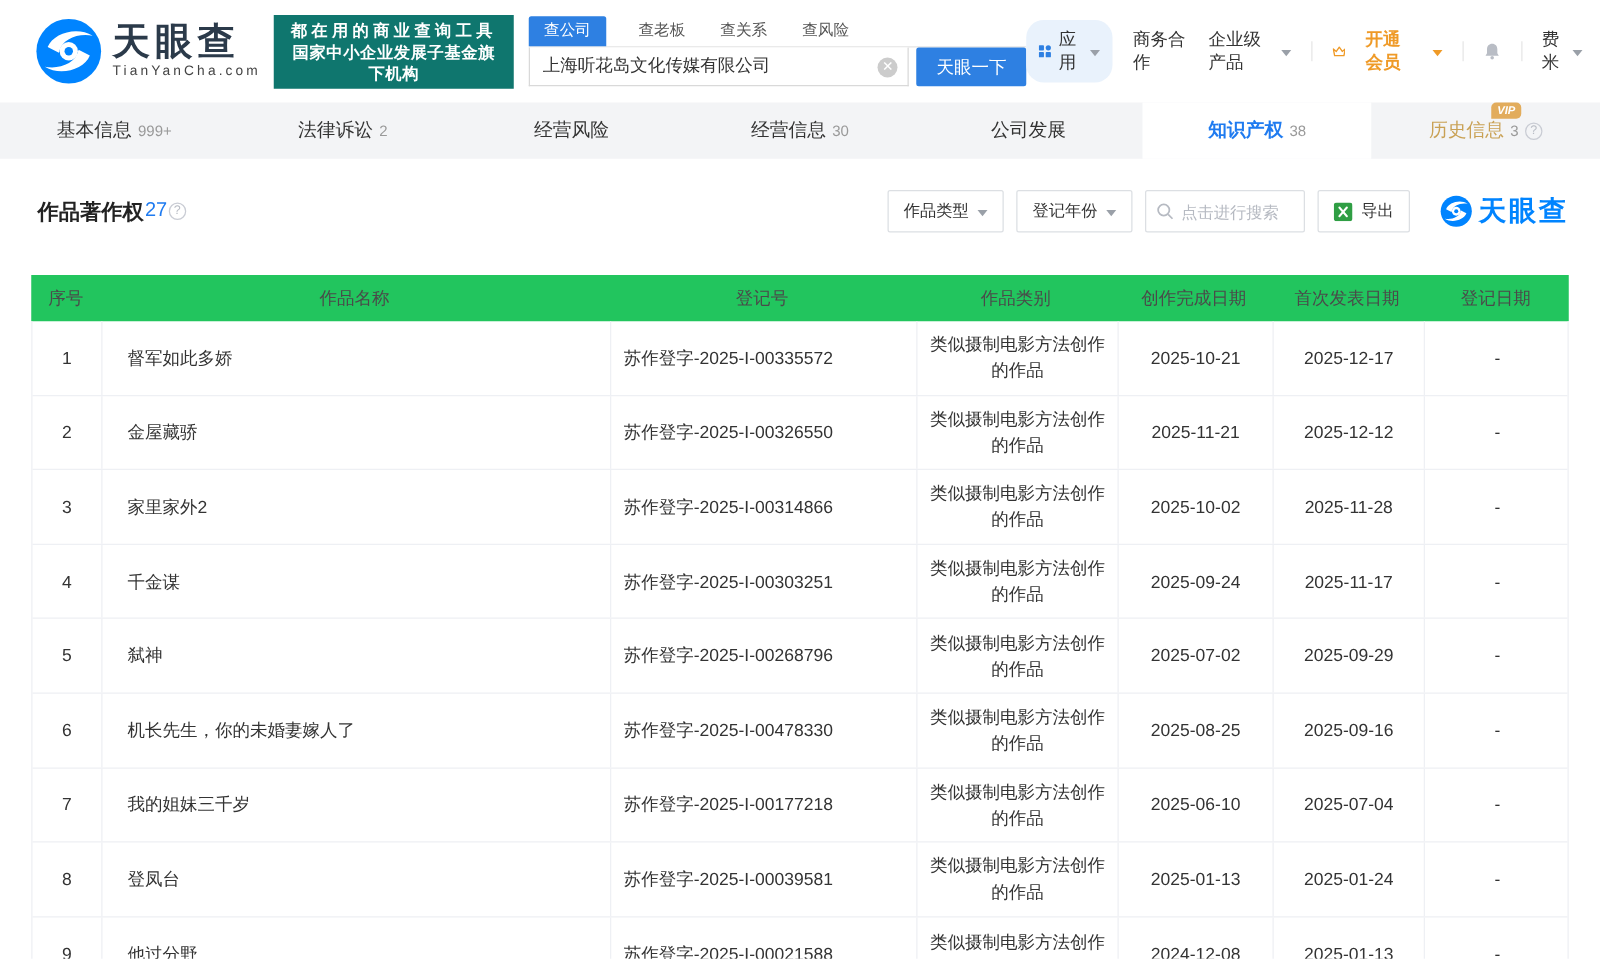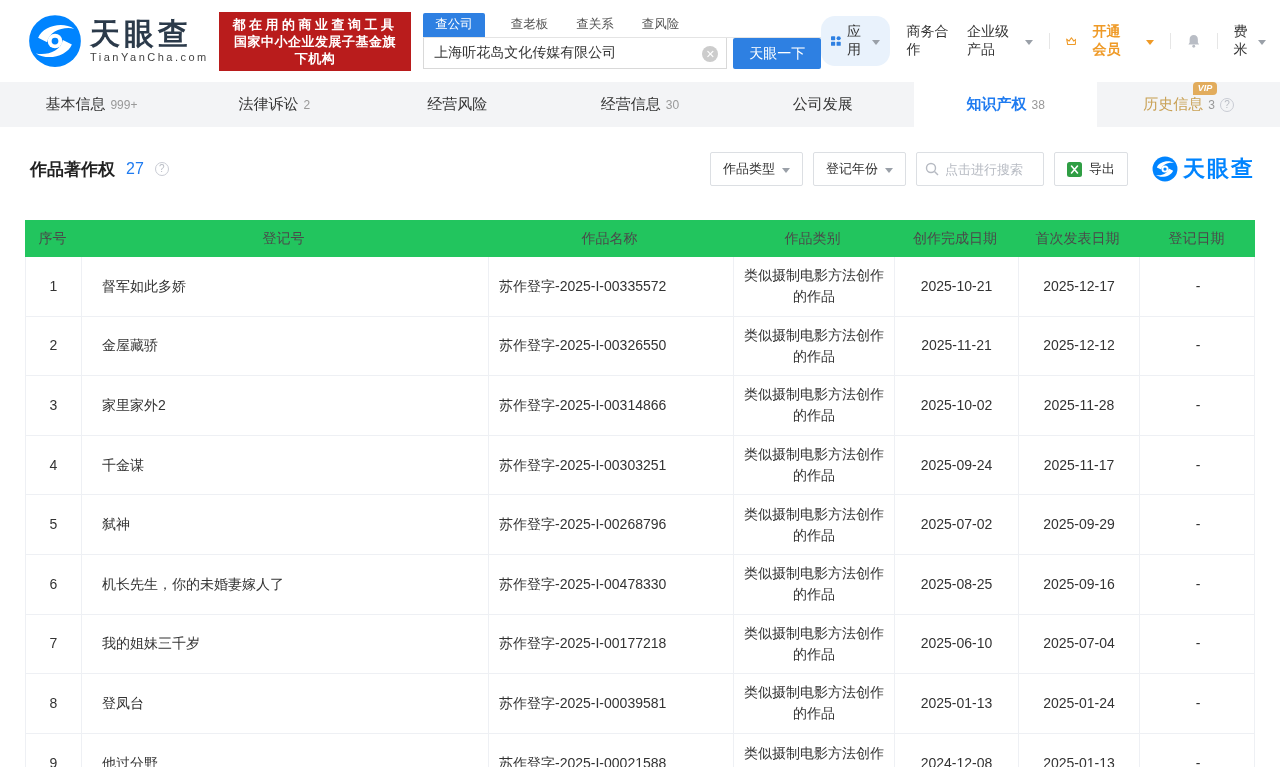--- a/index.html
+++ b/index.html
@@ -5,21 +5,21 @@
   * { margin:0; padding:0; box-sizing:border-box; }
   html,body { width:1280px; height:767px; overflow:hidden; background:#fff;
     font-family:"Liberation Sans","DejaVu Sans",sans-serif; color:#333; }
 
   
   .topbar { height:82px; display:flex; align-items:center; padding:0 14px 0 28px; background:#fff; }
   .logo { display:flex; align-items:center; gap:8px; }
   .logo-icon { width:54px; height:54px; flex:0 0 auto; }
   .logo-text .brand { font-size:30px; font-weight:bold; color:#2b3a4a; letter-spacing:4px; line-height:30px; }
   .logo-text .domain { font-size:11px; color:#444; letter-spacing:2.5px; margin-top:2px; }
-  .promo { background:#b91c1c; color:#fff; margin-left:10px; padding:4px 10px; text-align:center; }
+  .promo { background:#0f766e; color:#fff; margin-left:10px; padding:4px 10px; text-align:center; }
   .promo .p1 { font-size:13px; font-weight:bold; letter-spacing:3.5px; line-height:17px; }
   .promo .p2 { font-size:13px; font-weight:bold; letter-spacing:0.5px; line-height:17px; }
 
   .search-area { margin-left:12px; width:424px; }
   .search-tabs { display:flex; align-items:flex-end; gap:24px; border-bottom:1px solid #e4e4e4; }
   .stab { font-size:12.5px; color:#555; padding:3px 2px 4px; cursor:pointer; }
   .stab.active { background:#2e80e2; color:#fff; padding:3px 12px 4px; border-radius:2px 2px 0 0; }
   .search-row { display:flex; margin-top:0; }
   .search-input-wrap { position:relative; width:304px; }
   .search-input-wrap input { width:100%; height:31px; border:1px solid #d9d9d9; border-top:none;
@@ -52,21 +52,21 @@
   .lbl-wrap { position:relative; }
   .vip-badge { position:absolute; top:-13px; right:-14px; background:#e2ac5c; color:#fff;
      font-size:9px; font-weight:bold; font-style:italic; padding:1px 5px 2px; border-radius:4px 4px 4px 0; }
   .help-icon { width:14px; height:14px; border:1px solid #c9ccd4; border-radius:50%; color:#b8bcc4;
      font-size:10px; line-height:12px; text-align:center; display:inline-block; }
   .help-icon::before { content:"?"; }
 
   
   main { background:#fff; }
   .section-head { display:flex; align-items:center; margin:24px 25px 16px 30px; height:36px; }
-  .sec-left { display:flex; align-items:center; gap:11px; }
+  .sec-left { display:flex; align-items:center; gap:1px; }
   .sec-title { font-size:17px; font-weight:bold; color:#222; }
   .sec-count { font-size:16px; color:#1f7bf0; }
   .tools { margin-left:auto; display:flex; align-items:center; gap:10px; }
   .tool-btn { height:34px; background:#fff; border:1px solid #dcdfe3; border-radius:2px;
      padding:0 12px; font-size:13px; color:#333; display:flex; align-items:center; gap:7px;
      cursor:pointer; font-family:inherit; }
   .tool-search { height:34px; width:128px; border:1px solid #dcdfe3; border-radius:2px;
      display:flex; align-items:center; padding:0 8px; gap:6px; }
   .tool-search input { border:none; outline:none; width:90px; font-size:13px; color:#333;
      font-family:inherit; }
@@ -236,22 +236,22 @@
           <circle cx="24" cy="24" r="3" fill="#0084ff"></circle>
         </svg>
         <span class="wm-text">天眼查</span>
       </div>
     </div>
   </div>
 
   <div class="table">
     <div class="thead">
       <div class="hcell">序号</div>
+      <div class="hcell">作品名称</div>
       <div class="hcell">登记号</div>
-      <div class="hcell">作品名称</div>
       <div class="hcell">作品类别</div>
       <div class="hcell">创作完成日期</div>
       <div class="hcell">首次发表日期</div>
       <div class="hcell">登记日期</div>
     </div>
     <div class="tbody">
         <div class="trow">
           <div class="cell c0">1</div>
           <div class="cell c1">督军如此多娇</div>
           <div class="cell c2">苏作登字-2025-I-00335572</div>

